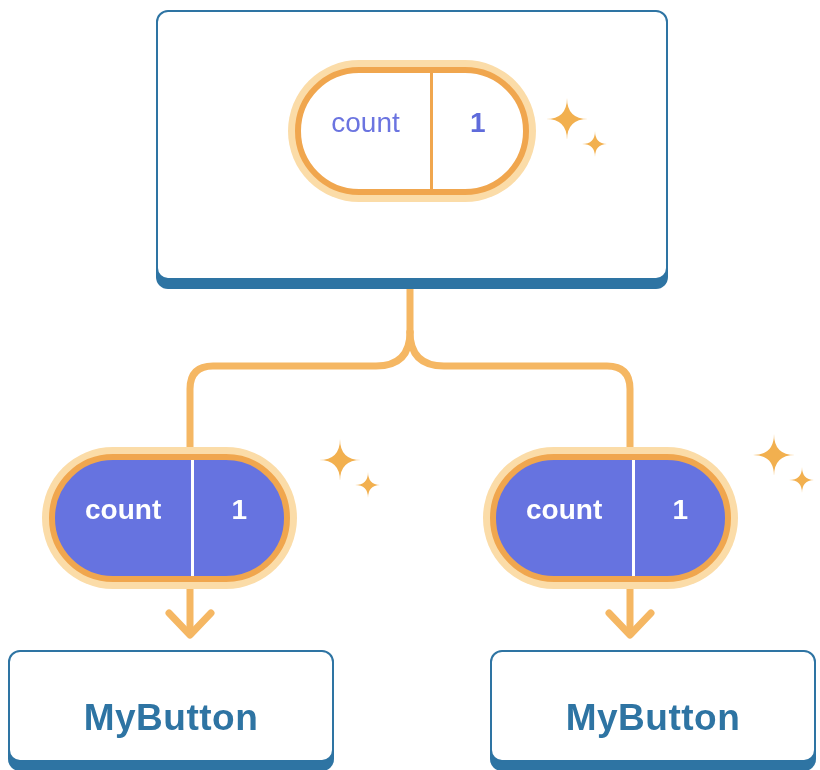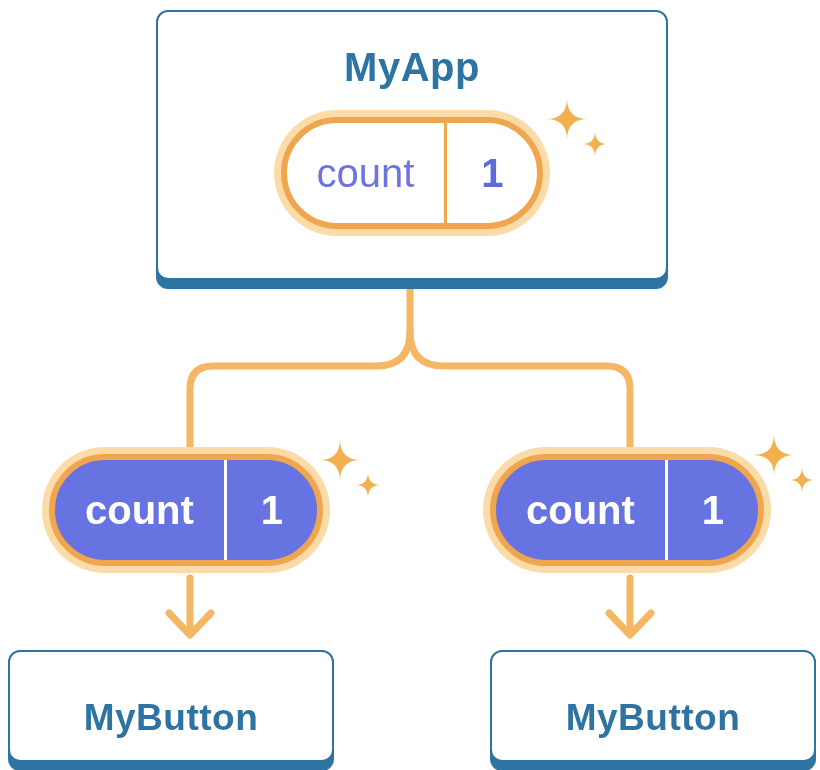--- a/index.html
+++ b/index.html
@@ -59,23 +59,23 @@
   .root-card .pill-halo { margin-top: 18px; }
   .pill {
     border: 6px solid #F0A64E;
     border-radius: 999px;
     display: flex;
     align-items: stretch;
     overflow: hidden;
     background: #ffffff;
   }
   .seg {
-    height: 100px;
+    height: 116px;
     line-height: 100px;
-    font-size: 40px;
+    font-size: 28px;
     white-space: nowrap;
   }
   .label { padding: 0 30px; color: #6B74E0; }
   .divider { width: 3px; background: #F0A64E; }
   .value {
     width: 90px;
     text-align: center;
     font-weight: 700;
     color: #5F6BDB;
   }
@@ -101,21 +101,20 @@
     <path d="M410 283 L410 332"></path>
     <path d="M410 332 Q410 366 376 366 L213 366 Q190 366 190 389 L190 452"></path>
     <path d="M410 332 Q410 366 444 366 L607 366 Q630 366 630 389 L630 452"></path>
     <path d="M190 578 L190 630"></path>
     <path d="M169 613 L190 635 L211 613"></path>
     <path d="M630 578 L630 630"></path>
     <path d="M609 613 L630 635 L651 613"></path>
   </svg>
 
   <div class="card root-card">
-    <div class="card-title">MyApp</div>
     <div class="pill-halo light">
       <div class="pill">
         <span class="seg label">count</span>
         <span class="divider"></span>
         <span class="seg value">1</span>
       </div>
     </div>
   </div>
 
   <svg class="sparkle spark-top" width="64" height="64" viewBox="0 0 64 64" fill="#F2B04F">

